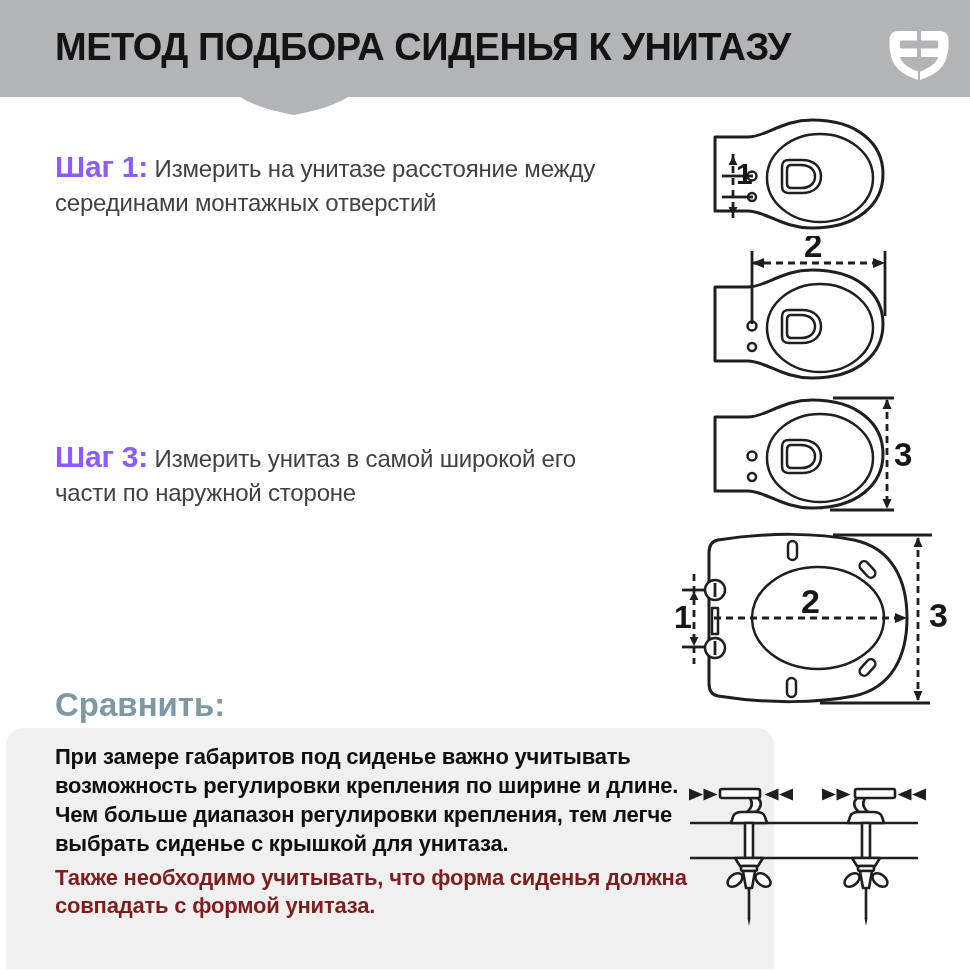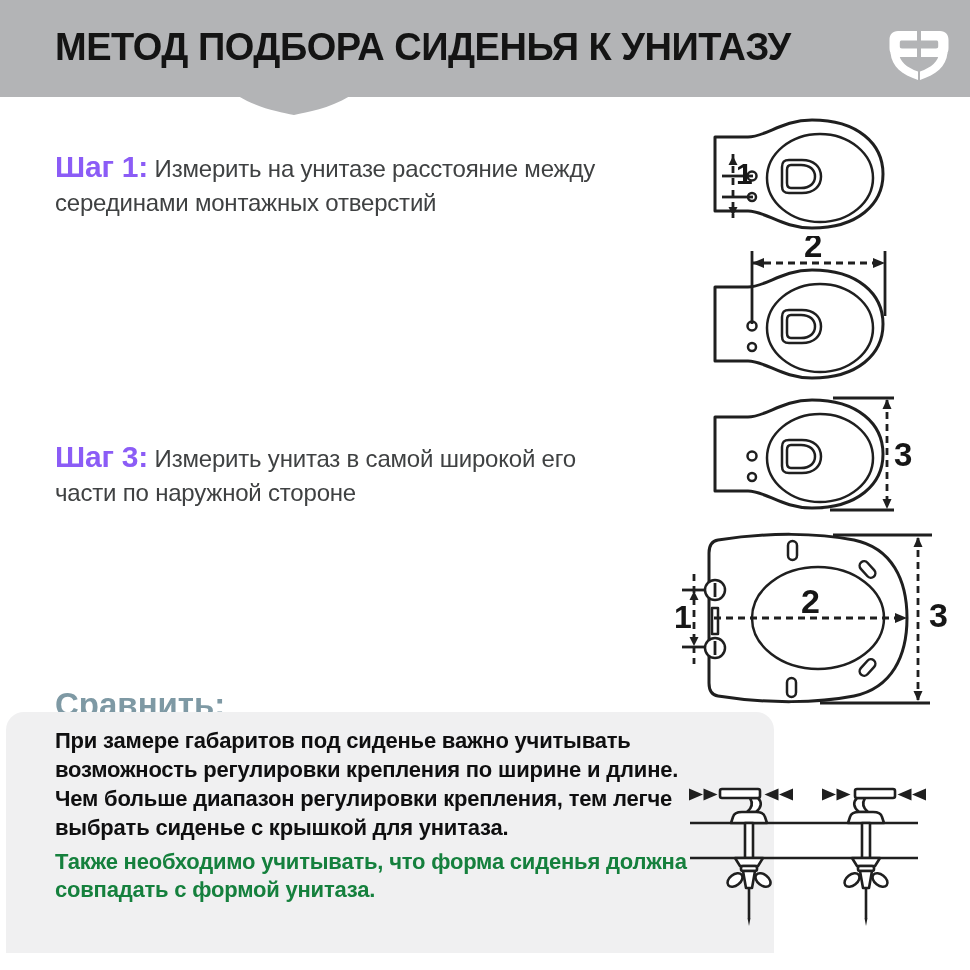--- a/index.html
+++ b/index.html
@@ -33,30 +33,30 @@
   .step-text{white-space:pre-line;}
   .step1{top:150px;}
   .step2{top:281px;}
   .step3{top:440px;}
   .step4{top:536px;}
   .attention{
     left:55px;top:686px;font-size:33px;font-weight:700;color:#7e99a4;
   }
   
   .panel{
-    left:6px;top:712px;width:768px;height:241px;background:#f0f0f1;
+    left:6px;top:728px;width:768px;height:241px;background:#f0f0f1;
     border-radius:18px 18px 0 0;
   }
   .panel-main{
     left:49px;top:14px;width:640px;font-size:22px;font-weight:700;
     line-height:29px;color:#0f0f10;letter-spacing:-0.2px;white-space:pre-line;
   }
   .panel-note{
     left:49px;top:136px;width:640px;font-size:22px;font-weight:700;
-    line-height:28px;color:#15803d;letter-spacing:-0.2px;white-space:pre-line;
+    line-height:28px;color:#7f1d1d;letter-spacing:-0.2px;white-space:pre-line;
   }
   
   .draw path,.draw ellipse,.draw circle,.draw rect{
     fill:#ffffff;stroke:#1f1f1f;stroke-width:3;stroke-linejoin:round;
   }
   .draw .thin{stroke-width:2.5;}
   .draw line{stroke:#1f1f1f;stroke-width:2.8;stroke-linecap:butt;}
   .draw .dash{stroke-dasharray:7 5;}
   .draw polygon{fill:#1f1f1f;stroke:none;}
   .dimnum{

